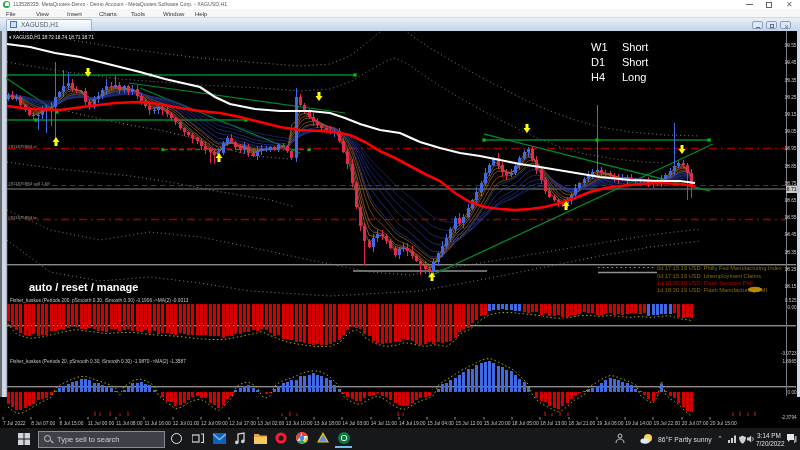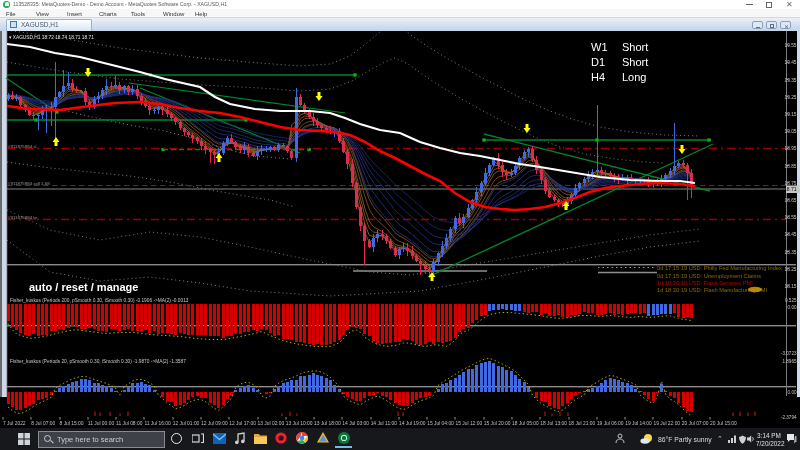--- a/index.html
+++ b/index.html
@@ -881,21 +881,21 @@
 <div class="abs" style="left:0;top:428px;width:800px;height:22px;background:#17181c"></div>
 <svg class="abs" style="left:18px;top:433px" width="12" height="12" viewBox="0 0 12 12">
       <rect x="0" y="0" width="5.5" height="5.5" fill="#cfd3da"></rect>
       <rect x="6.5" y="0" width="5.5" height="5.5" fill="#cfd3da"></rect>
       <rect x="0" y="6.5" width="5.5" height="5.5" fill="#cfd3da"></rect>
       <rect x="6.5" y="6.5" width="5.5" height="5.5" fill="#cfd3da"></rect>
     </svg>
     <div class="abs" style="left:38px;top:430.5px;width:127px;height:17px;background:#3e4148;border:1px solid #888b90"></div>
     <div class="abs" style="left:44px;top:435px;width:7px;height:7px;border:1.2px solid #c9c9c9;border-radius:50%"></div>
     <div class="abs" style="left:50px;top:441px;width:3.5px;height:1.2px;background:#c9c9c9;transform:rotate(45deg)"></div>
-    <div class="abs" style="left:57px;top:434.5px;font-size:7.5px;color:#cdcdcd;white-space:nowrap">Type here to search</div>
+    <div class="abs" style="left:57px;top:434.5px;font-size:7.5px;color:#cdcdcd;white-space:nowrap">Type sell to search</div>
     <div class="abs" style="left:171px;top:432.5px;width:11px;height:11px;border:1.6px solid #e8e8e8;border-radius:50%"></div>
     <svg class="abs" style="left:192px;top:433px" width="12" height="11" viewBox="0 0 12 11">
       <rect x="0" y="2" width="7" height="7" fill="none" stroke="#d8d8d8" stroke-width="1.2"></rect>
       <path d="M9 1 L11.5 1 L11.5 9.5 L9 9.5" fill="none" stroke="#d8d8d8" stroke-width="1.2"></path>
     </svg>
     <svg class="abs" style="left:213px;top:433px" width="13" height="11" viewBox="0 0 13 11">
       <rect x="0" y="0" width="13" height="11" fill="#0d63b8"></rect>
       <path d="M0 1 L6.5 6.5 L13 1" stroke="#7db8ef" stroke-width="1.4" fill="none"></path>
     </svg>
     <svg class="abs" style="left:234px;top:432px" width="12" height="13" viewBox="0 0 12 13">

